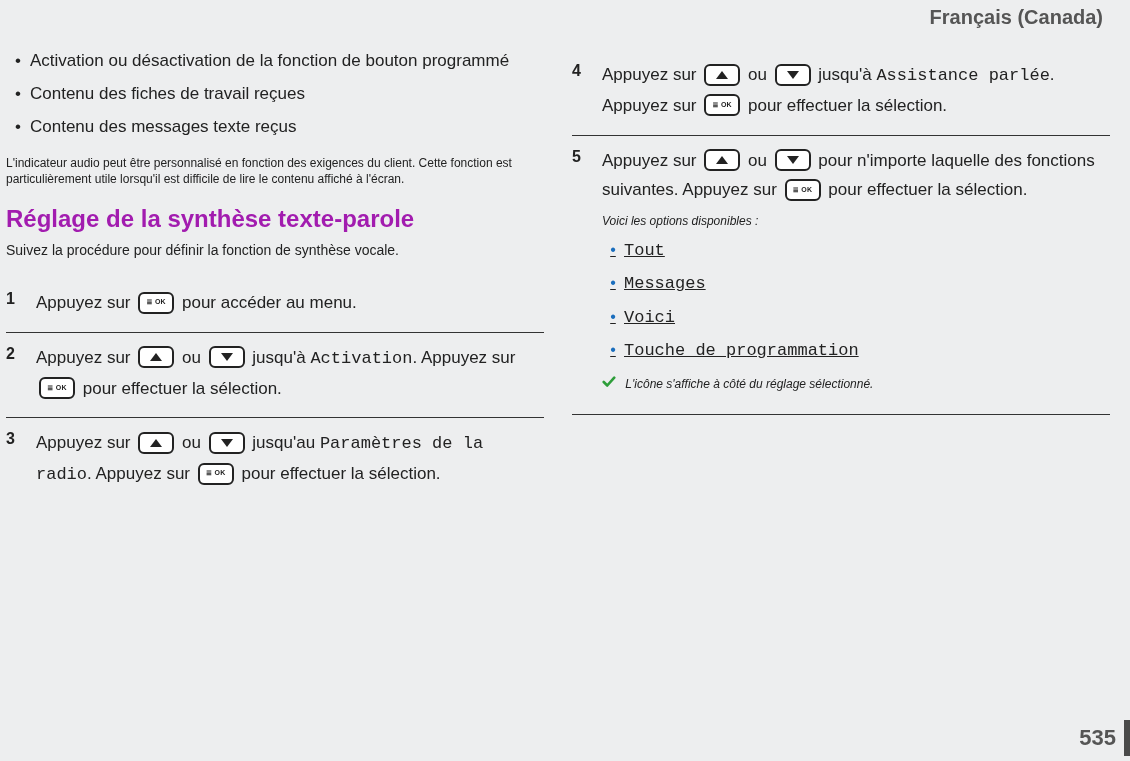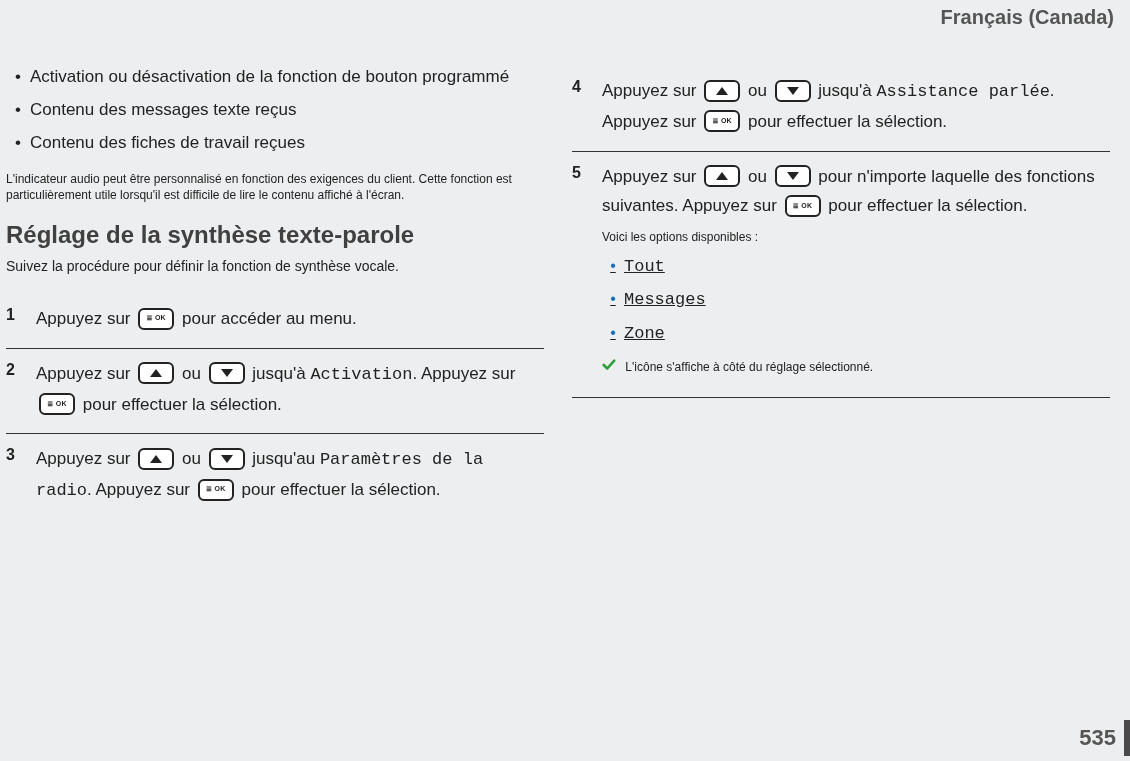--- a/index.html
+++ b/index.html
@@ -1,40 +1,40 @@
 <!DOCTYPE html>
 <html><head>
 <meta charset="utf-8">
 <style>
   * { box-sizing: border-box; margin: 0; padding: 0; }
   html, body { width: 1130px; height: 761px; background: #edeeef; font-family: Arial, Helvetica, sans-serif; color: #222; }
   .page { position: relative; width: 1130px; height: 761px; padding: 0 0 0 0; }
-  .header-lang { position: absolute; top: 6px; right: 16px; font-size: 20px; font-weight: bold; color: #555; }
-  .content { display: flex; gap: 28px; padding: 66px 20px 0 6px; }
+  .header-lang { position: absolute; top: 6px; right: 27px; font-size: 20px; font-weight: bold; color: #555; }
+  .content { display: flex; gap: 28px; padding: 50px 20px 0 6px; }
   .col { width: 540px; }
   .bulleted { list-style: none; margin: 0 0 16px 0; }
   .bulleted li { display: flex; align-items: flex-start; font-size: 17px; line-height: 1.35; margin-bottom: 10px; }
   .bulleted li::before { content: "•"; width: 24px; text-align: center; flex: 0 0 24px; font-size: 17px; }
   .para { font-size: 12px; line-height: 1.35; margin-bottom: 18px; }
-  .heading { font-size: 24px; font-weight: bold; color: #404040; margin: 8px 0 8px 0; }
+  .heading { font-size: 24px; font-weight: bold; color: #a21caf; margin: 8px 0 8px 0; }
   .subpara { font-size: 14px; line-height: 1.35; margin-bottom: 18px; }
   .steps { }
   .step { border-bottom: 1px solid #333; padding: 10px 0 14px 0; display: flex; gap: 10px; }
   .step:first-child { border-top: none; }
   .step .num { font-weight: bold; font-size: 16px; width: 20px; flex: 0 0 20px; padding-top: 2px; }
   .step .body { font-size: 17px; line-height: 1.75; flex: 1; }
   .btn-icon { display: inline-flex; align-items: center; justify-content: center; vertical-align: middle; border: 2px solid #222; border-radius: 6px; width: 36px; height: 22px; margin: 0 3px; background: #fff; position: relative; top: -1px; }
   .btn-icon.ok::after { content: "≣ OK"; font-size: 7px; font-weight: bold; letter-spacing: 0.3px; }
   .btn-icon.ok { font-family: Arial, sans-serif; }
   .btn-icon .tri { width: 0; height: 0; }
   .btn-icon.up .tri { border-left: 6px solid transparent; border-right: 6px solid transparent; border-bottom: 8px solid #222; }
   .btn-icon.down .tri { border-left: 6px solid transparent; border-right: 6px solid transparent; border-top: 8px solid #222; }
   .code { font-family: "Courier New", Courier, monospace; font-size: 17px; }
   .opts { margin-top: 8px; }
-  .opts .para { margin-bottom: 8px; }
+  .opts .para { margin-bottom: 8px; font-style: italic; }
   .optlist { list-style: none; margin: 6px 0 10px 0; }
   .optlist li { display: flex; align-items: flex-start; font-size: 17px; line-height: 1.6; margin-bottom: 6px; text-decoration: underline; }
   .optlist li::before { content: "•"; width: 22px; text-align: center; flex: 0 0 22px; color: #1b6ebd; font-size: 16px; }
   .checkmark { display: inline-block; width: 14px; height: 14px; margin-right: 6px; position: relative; top: 1px; }
   .checkmark svg { width: 14px; height: 14px; display: block; }
   .footer-page { position: absolute; bottom: 10px; right: 14px; font-size: 22px; font-weight: bold; color: #555; }
   .side-tab { position: absolute; right: 0; top: 720px; width: 6px; height: 36px; background: #4a4a4a; }
 </style>
 </head>
 <body>
@@ -43,24 +43,24 @@
   <div class="header-lang">Français (Canada)</div>
 
   <div class="content">
 
     <div class="col">
       <ul class="bulleted">
         <li>
             <span>Activation ou désactivation de la fonction de bouton programmé</span>
           </li>
         <li>
-            <span>Contenu des messages texte reçus</span>
+            <span>Contenu des fiches de travail reçues</span>
           </li>
         <li>
-            <span>Contenu des fiches de travail reçues</span>
+            <span>Contenu des messages texte reçus</span>
           </li>
       </ul>
 
       <p class="para">L'indicateur audio peut être personnalisé en fonction des exigences du client. Cette fonction est particulièrement utile lorsqu'il est difficile de lire le contenu affiché à l'écran.</p>
 
       <h2 class="heading">Réglage de la synthèse texte-parole</h2>
 
       <p class="subpara">Suivez la procédure pour définir la fonction de synthèse vocale.</p>
 
       <div class="steps">
@@ -151,21 +151,24 @@
             <div class="opts">
               <p class="para">Voici les options disponibles :</p>
               <ul class="optlist">
                 <li>
                     <span class="code">Tout</span>
                   </li>
                 <li>
                     <span class="code">Messages</span>
                   </li>
                 <li>
-                    <span class="code">Zone</span>
+                    <span class="code">Voici</span>
+                  </li>
+                <li>
+                    <span class="code">Touche de programmation</span>
                   </li>
               </ul>
               <p class="para">
                 <span class="checkmark">
                   <svg viewBox="0 0 16 16">
                       <path d="M2 8 L6 12 L14 3" stroke="#2e9e3a" stroke-width="3" fill="none" stroke-linecap="round" stroke-linejoin="round"></path>
                     </svg>
                 </span><span> L'icône s'affiche à côté du réglage sélectionné.</span>
               </p>
             </div>

